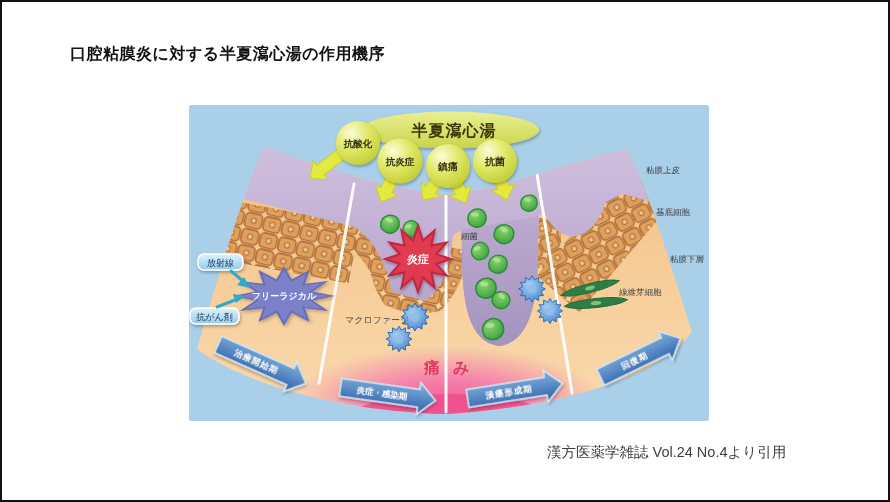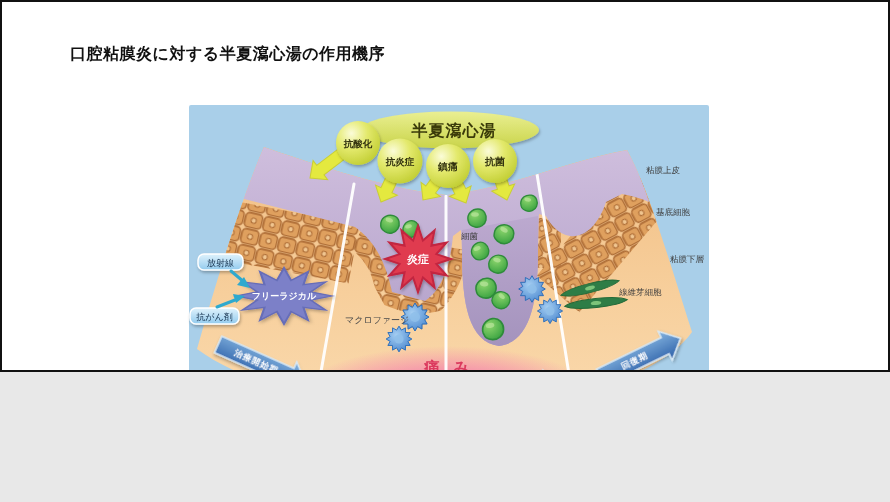--- a/index.html
+++ b/index.html
@@ -1,16 +1,16 @@
 <!DOCTYPE html>
 <html><head>
 <meta charset="utf-8">
 <style>
   html,body{margin:0;padding:0;background:#e8e8e8;}
-  .page{position:relative;width:890px;height:372px;background:#ffffff;
+  .page{position:relative;width:890px;height:502px;background:#ffffff;
         border:2px solid #111;box-sizing:border-box;overflow:hidden;
         font-family:"Liberation Sans", sans-serif;}
   .slide-title{position:absolute;left:68px;top:42px;font-size:16px;font-weight:bold;
         color:#111;letter-spacing:0.5px;}
   .citation{position:absolute;left:545px;top:441px;font-size:14.5px;color:#3d3d3d;}
   svg text{font-family:"Liberation Sans", sans-serif;}
 </style>
 </head>
 <body>
 
@@ -229,13 +229,14 @@
         <path d="M-48,-9 L31,-9 L31,-16 L48,0 L31,16 L31,9 L-48,9 Z" fill="url(#gradBlueArrow)" stroke="#D8E9F6" stroke-width="1.5"></path>
         <text text-anchor="middle" x="-6" y="3" font-size="8.5" font-weight="bold" fill="#FFFFFF" style="letter-spacing:1px;">潰瘍形成期</text>
       </g>
       <g transform="translate(638,356) rotate(-26)" filter="url(#ds)">
         <path d="M-44,-9 L28,-9 L28,-16 L45,0 L28,16 L28,9 L-44,9 Z" fill="url(#gradBlueArrow)" stroke="#D8E9F6" stroke-width="1.5"></path>
         <text text-anchor="middle" x="-6" y="3" font-size="8.5" font-weight="bold" fill="#FFFFFF" style="letter-spacing:1px;">回復期</text>
       </g>
     </g>
   </svg>
 
+  <div class="citation">漢方医薬学雑誌 Vol.24 No.4より引用</div>
 </div>
 
 </body></html>

